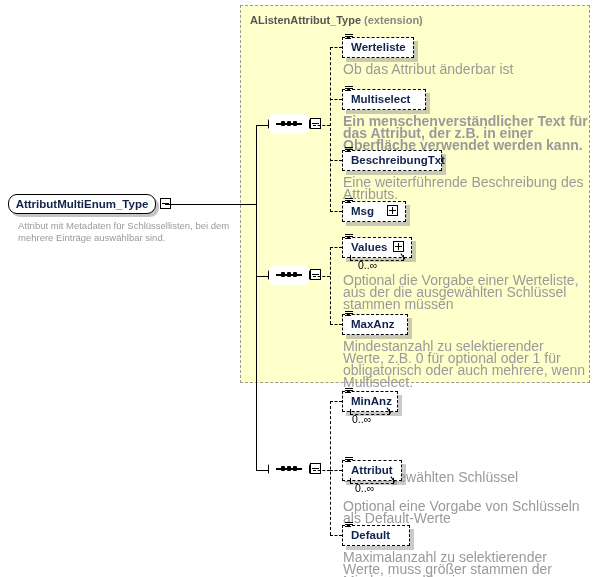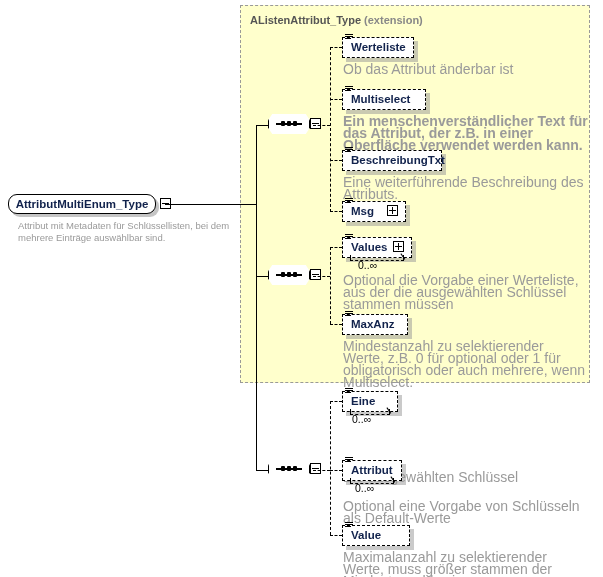--- a/index.html
+++ b/index.html
@@ -412,21 +412,21 @@
 <div class="dline-h" style="left:330px; top:470px; width:12px;"></div>
 <div class="dline-h" style="left:330px; top:535px; width:12px;"></div>
 
 <div class="elem" style="left:342px; top:391px;">
   <div class="ebox" style="width:56px;"></div>
   <div class="eicon">
       <i></i>
       <i></i>
       <i></i>
     </div>
-  <div class="elabel">Eine</div>
+  <div class="elabel">MinAnz</div>
   <div class="erepeat" style="width:40px;"></div>
 </div>
 <div class="occurs" style="left:352px; top:413px;">0..∞</div>
 <div class="desc" style="left:343px; top:431px; width:240px;margin-top:40px;">Die ausgewählten Schlüssel</div>
 
 <div class="elem" style="left:342px; top:460px;">
   <div class="ebox" style="width:60px;"></div>
   <div class="eicon">
       <i></i>
       <i></i>
@@ -438,15 +438,15 @@
 <div class="occurs" style="left:355px; top:482px;">0..∞</div>
 <div class="desc" style="left:343px; top:500px; width:250px;">Optional eine Vorgabe von Schlüsseln als Default-Werte</div>
 
 <div class="elem" style="left:342px; top:525px;">
   <div class="ebox" style="width:68px;"></div>
   <div class="eicon">
       <i></i>
       <i></i>
       <i></i>
     </div>
-  <div class="elabel">Value</div>
+  <div class="elabel">Default</div>
 </div>
 <div class="desc" style="left:343px; top:551px; width:245px;">Maximalanzahl zu selektierender Werte, muss größer stammen der Mindestanzahl sein.</div>
 
 </body></html>

